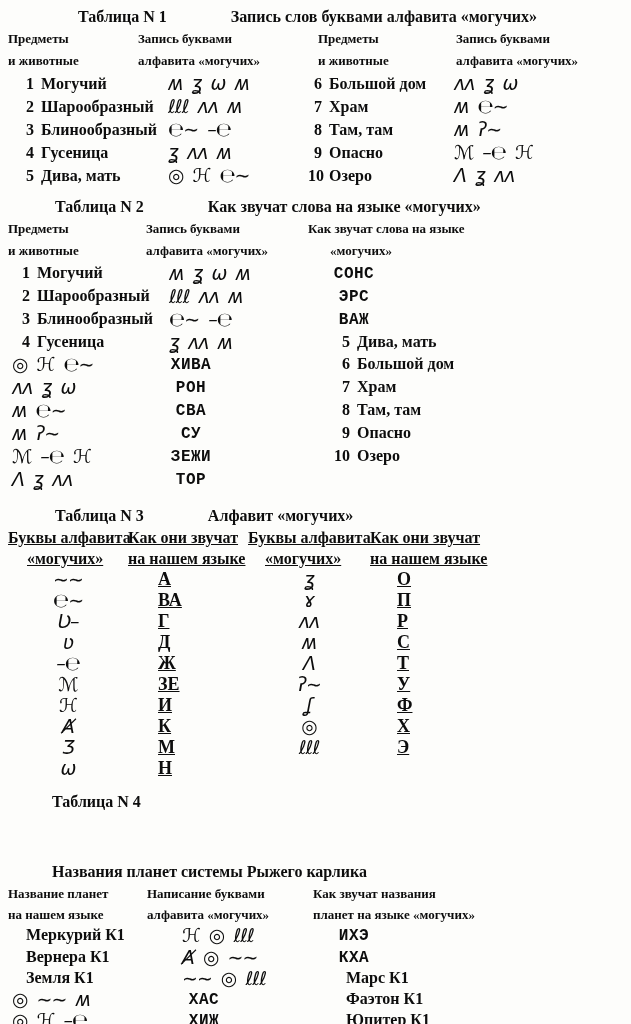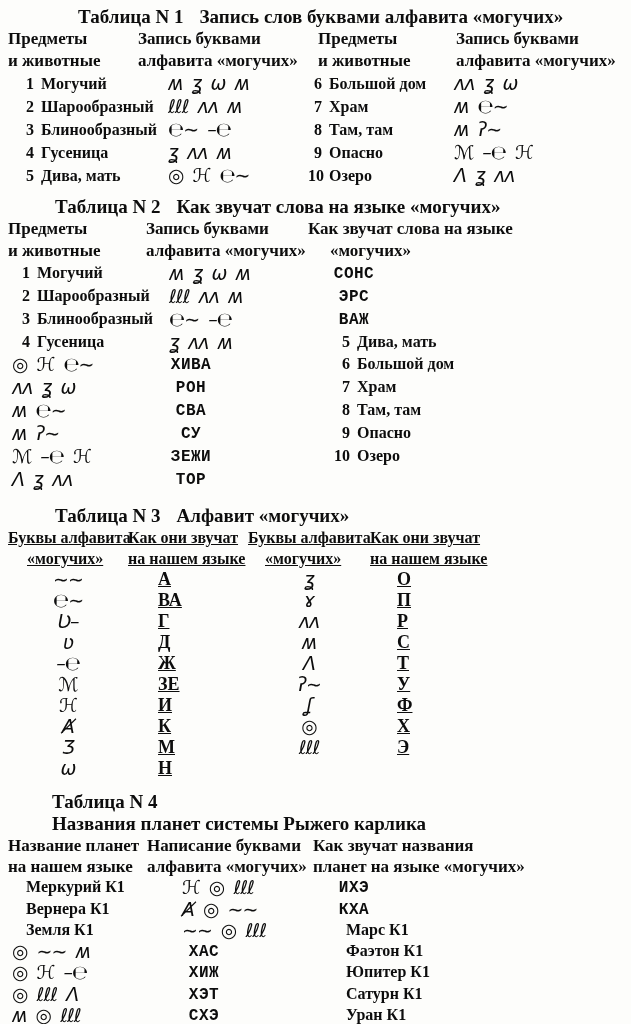--- a/index.html
+++ b/index.html
@@ -8,28 +8,28 @@
     overflow: hidden;
     background: #fdfdfb;
     color: #0d0d0d;
     font-family: "Liberation Serif", serif;
     font-weight: 700;
     -webkit-font-smoothing: antialiased;
   }
   .page { padding: 6px 0 0 8px; width: 631px; }
 
   
-  .title { display: flex; font-size: 19px; line-height: 22px; white-space: nowrap; }
+  .title { display: flex; font-size: 16px; line-height: 22px; white-space: nowrap; gap: 48px; }
   .title .tlabel { margin-right: 16px; }
   .t1 .title { padding-left: 70px; }
   .t2 .title, .t3 .title { padding-left: 47px; }
   .t4 .title { padding-left: 44px; flex-direction: column; }
 
   
-  .heads { display: grid; font-size: 17px; line-height: 22px; }
+  .heads { display: grid; font-size: 13px; line-height: 22px; }
   .t1-heads { grid-template-columns: 130px 180px 138px 173px; }
   .t2-heads { grid-template-columns: 138px 162px 300px; }
   .t4-heads { grid-template-columns: 139px 166px 300px; line-height: 21px; }
   .h div { white-space: nowrap; }
   .ind22 { margin-left: 22px; }
   .ind19 { margin-left: 19px; }
   .ind17 { margin-left: 17px; }
 
   
   .rows { display: grid; align-content: start; }

